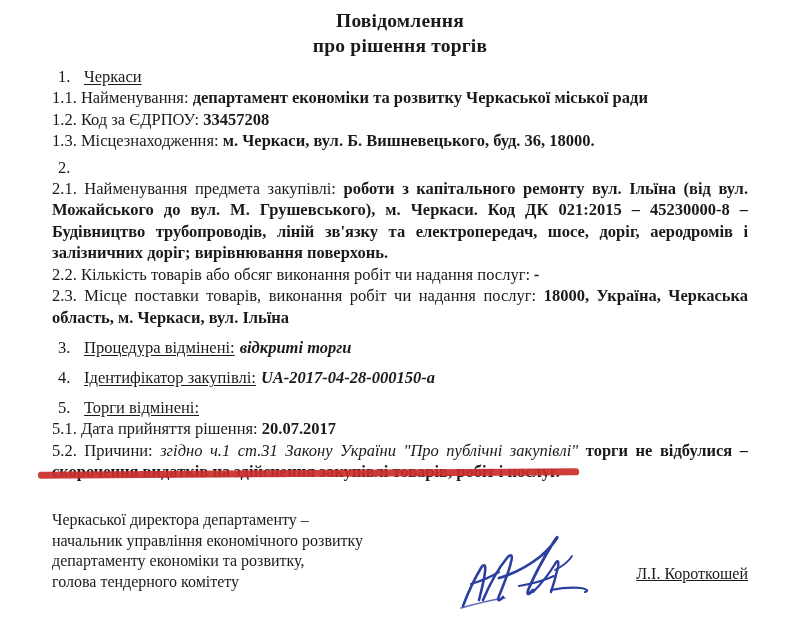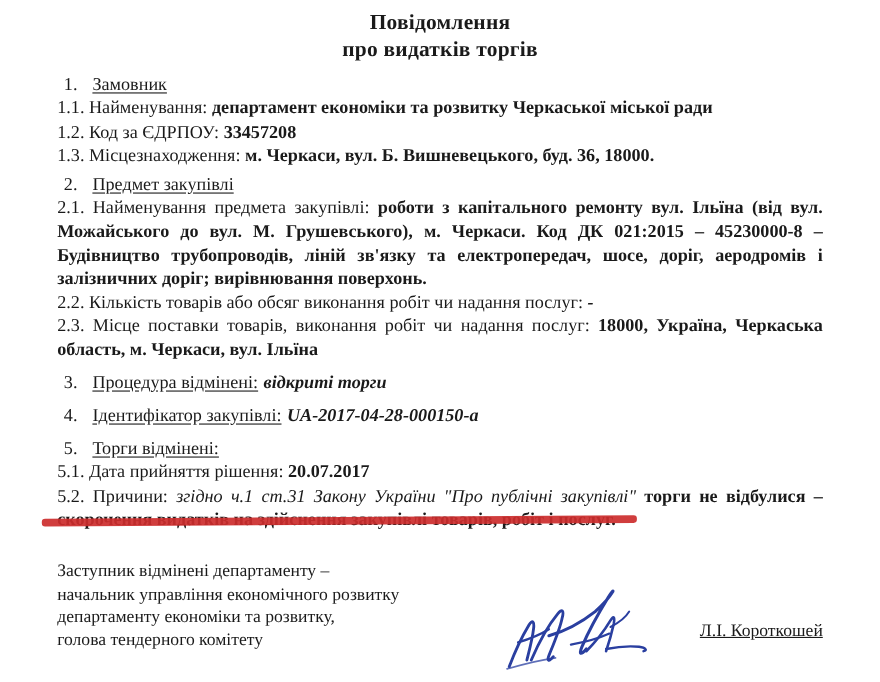--- a/index.html
+++ b/index.html
@@ -126,28 +126,28 @@
     pointer-events: none;
   }
 </style>
 </head>
 <body>
 
 <div class="page">
 
   <div class="doc-title">
     <span>Повідомлення</span>
-    <span class="line2">про видатків торгів</span>
+    <span class="line2">про рішення торгів</span>
   </div>
 
   <div class="body-block">
 
     <div class="sec">
       <span class="num">1.</span>
-      <span class="head">Замовник</span>
+      <span class="head">Черкаси</span>
     </div>
 
     <div class="item">
       <span>1.1. Найменування:</span>
       <span class="val">департамент економіки та розвитку Черкаської міської ради</span>
     </div>
 
     <div class="item">
       <span>1.2. Код за  ЄДРПОУ:</span>
       <span class="val">33457208</span>
@@ -155,21 +155,20 @@
 
     <div class="item">
       <span>1.3. Місцезнаходження:</span>
       <span class="val">м. Черкаси, вул. Б. Вишневецького, буд. 36, 18000.</span>
     </div>
 
     <div class="gap-sm"></div>
 
     <div class="sec">
       <span class="num">2.</span>
-      <span class="head">Предмет закупівлі</span>
     </div>
 
     <div class="item">
       <span>2.1. Найменування предмета закупівлі:</span>
       <span class="val">роботи з капітального ремонту вул. Ільїна (від вул. Можайського до вул. М. Грушевського), м. Черкаси. Код ДК 021:2015 – 45230000-8 – Будівництво трубопроводів, ліній зв'язку та електропередач, шосе, доріг, аеродромів і залізничних доріг; вирівнювання поверхонь.</span>
     </div>
 
     <div class="item">
       <span>2.2. Кількість товарів або обсяг виконання робіт чи надання послуг:</span>
       <span class="val-plain">-</span>
@@ -213,21 +212,21 @@
       <span>5.2. Причини:</span>
       <span class="val-plain" style="font-weight:normal">згідно ч.1 ст.31 Закону України "Про публічні закупівлі"</span>
       <span class="val">торги не відбулися – скорочення видатків на здійснення закупівлі товарів, робіт і послуг.</span>
     </div>
 
   </div>
 
   <div class="red-underline"></div>
 
   <div class="sign-block">
-    <div>Заступник відмінені департаменту –</div>
+    <div>Черкаської директора департаменту –</div>
     <div>начальник управління економічного розвитку</div>
     <div>департаменту економіки та розвитку,</div>
     <div>голова тендерного комітету</div>
   </div>
 
   <div class="sign-name">Л.І. Короткошей</div>
 
   <svg class="signature-ink" viewBox="0 0 150 84">
     <g fill="none" stroke="#2a3fa0" stroke-linecap="round" stroke-linejoin="round">
       <path d="M8 72 C14 56, 20 44, 26 34 C29 29, 31 31, 30 38 C29 47, 26 58, 24 66" stroke-width="2.6"></path>

